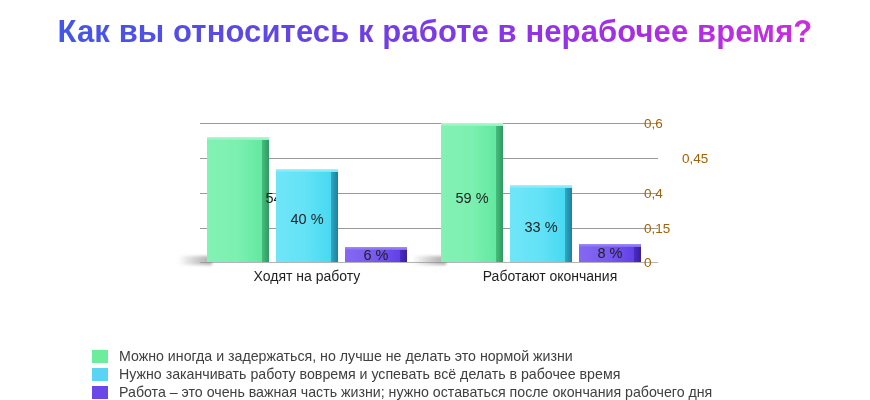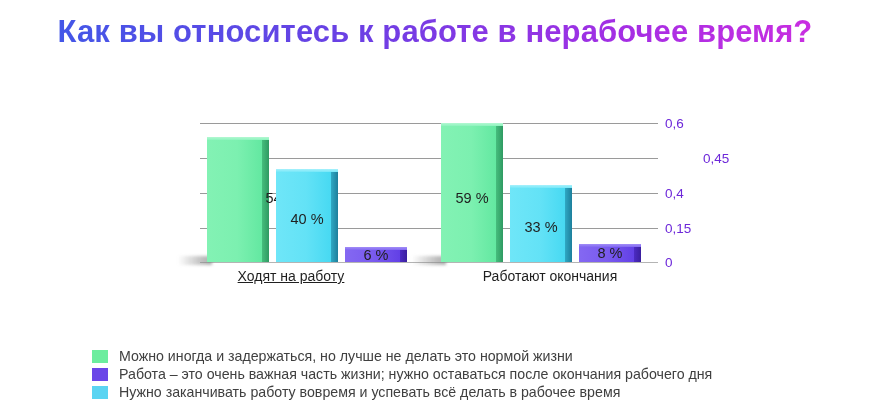--- a/index.html
+++ b/index.html
@@ -49,23 +49,23 @@
     width: 458px;
     height: 1px;
     background: #9a9a9a;
   }
   .gridline.baseline {
     background: #b4b4b4;
   }
 
   .ytick {
     position: absolute;
-    left: 665px;
+    left: 644px;
     font-size: 13.5px;
-    color: #6d28d9;
+    color: #a16207;
     transform: translateY(-50%);
     white-space: nowrap;
   }
 
   
   .bar {
     position: absolute;
     box-sizing: border-box;
   }
   .bar .face {
@@ -191,21 +191,21 @@
   </div>
   <div class="bar-value" style="left:276px; top:211px; width:62px;">40 %</div>
 
   <div class="bar purple" style="left:345px; top:247px; width:62px; height:15px;">
     <div class="face"></div>
     <div class="side"></div>
     <div class="cap"></div>
   </div>
   <div class="bar-value" style="left:345px; top:247px; width:62px;">6 %</div>
 
-  <div class="cat-label" style="left:161px; width:260px;text-decoration:underline;">Ходят на работу</div>
+  <div class="cat-label" style="left:177px; width:260px;">Ходят на работу</div>
 
   <div class="bar-shadow" style="left:412px; top:256px; width:34px;"></div>
 
   <div class="bar green" style="left:441px; top:123px; width:62px; height:139px;">
     <div class="face"></div>
     <div class="side"></div>
     <div class="cap"></div>
   </div>
   <div class="bar-value" style="left:441px; top:190px; width:62px;">59 %</div>
 
@@ -225,20 +225,20 @@
 
   <div class="cat-label" style="left:420px; width:260px;">Работают окончания</div>
 </div>
 
 <div class="legend">
   <div class="legend-row">
     <div class="legend-swatch" style="background:#6ced9e;"></div>
     <div class="legend-label">Можно иногда и задержаться, но лучше не делать это нормой жизни</div>
   </div>
   <div class="legend-row">
+    <div class="legend-swatch" style="background:#5ad4f2;"></div>
+    <div class="legend-label">Нужно заканчивать работу вовремя и успевать всё делать в рабочее время</div>
+  </div>
+  <div class="legend-row">
     <div class="legend-swatch" style="background:#6b46e8;"></div>
     <div class="legend-label">Работа – это очень важная часть жизни; нужно оставаться после окончания рабочего дня</div>
   </div>
-  <div class="legend-row">
-    <div class="legend-swatch" style="background:#5ad4f2;"></div>
-    <div class="legend-label">Нужно заканчивать работу вовремя и успевать всё делать в рабочее время</div>
-  </div>
 </div>
 
 </body></html>

